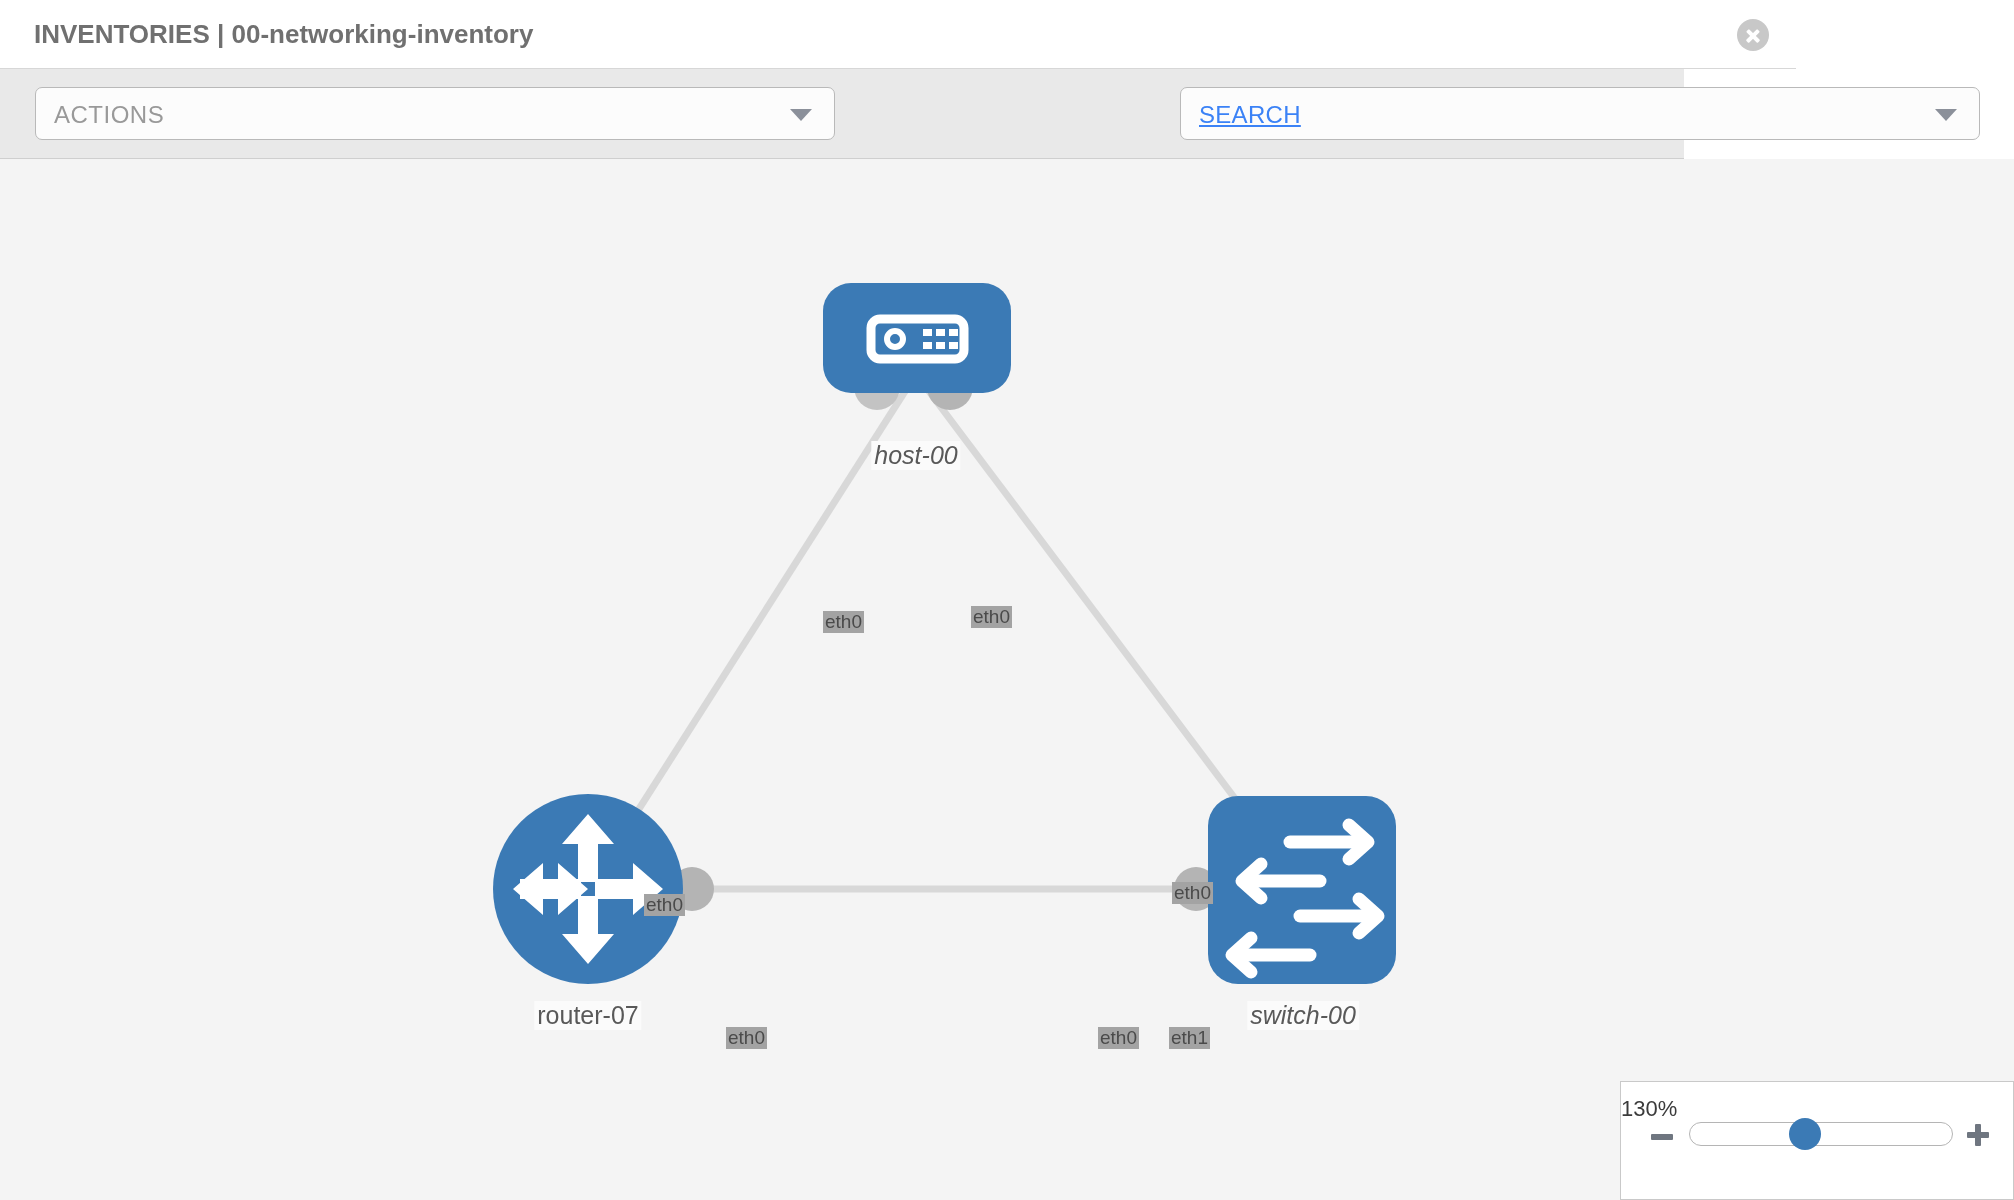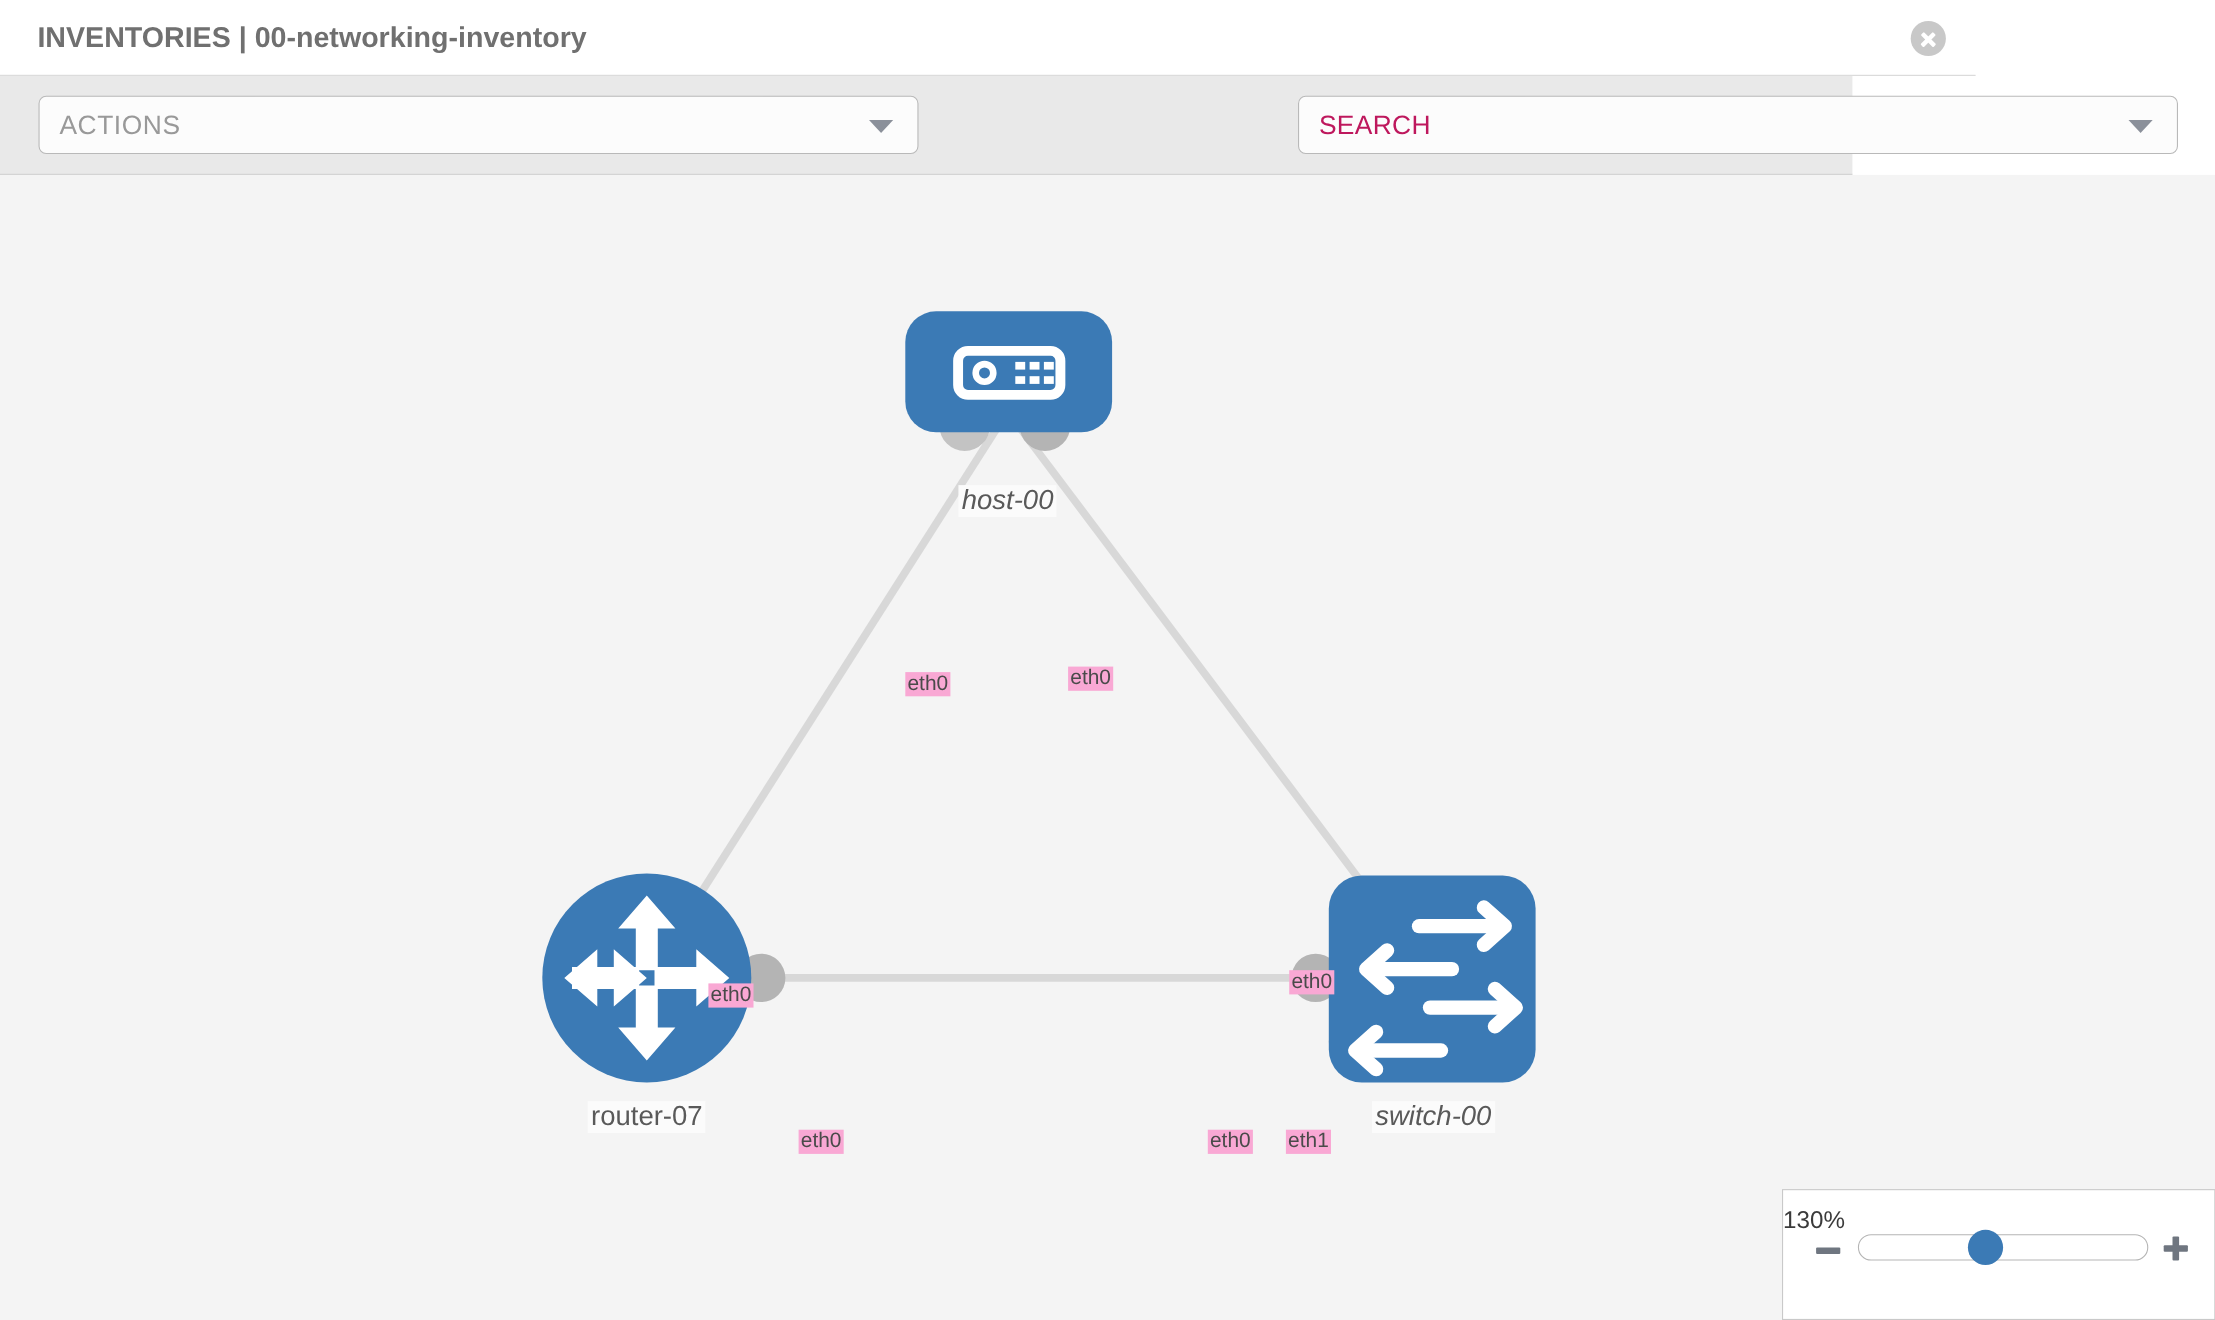--- a/index.html
+++ b/index.html
@@ -118,22 +118,23 @@
     border: 1px solid #b9b9b9;
     border-radius: 7px;
     box-sizing: border-box;
     cursor: text;
   }
   .search-box .placeholder {
     position: absolute;
     left: 18px;
     top: 13px;
     font-size: 24px;
-    color: #be185d;
+    color: #3b82f6;
     letter-spacing: 0.3px;
+    text-decoration: underline;
   }
   .search-box .caret { right: 22px; top: 21px; }
 
   
   .canvas {
     position: absolute;
     left: 0; top: 159px;
     width: 2014px;
     height: 1041px;
     background: #f4f4f4;
@@ -147,21 +148,21 @@
     color: #595959;
     background: #fbfbfb;
     padding: 0 3px;
     white-space: nowrap;
     transform: translateX(-50%);
   }
   .edge-label {
     position: absolute;
     font-size: 19px;
     color: #4a4a4a;
-    background: #f9a8d4;
+    background: #a3a3a3;
     padding: 0 2px;
     white-space: nowrap;
   }
 
   
   .zoom-panel {
     position: absolute;
     left: 1620px;
     top: 1081px;
     width: 394px;

